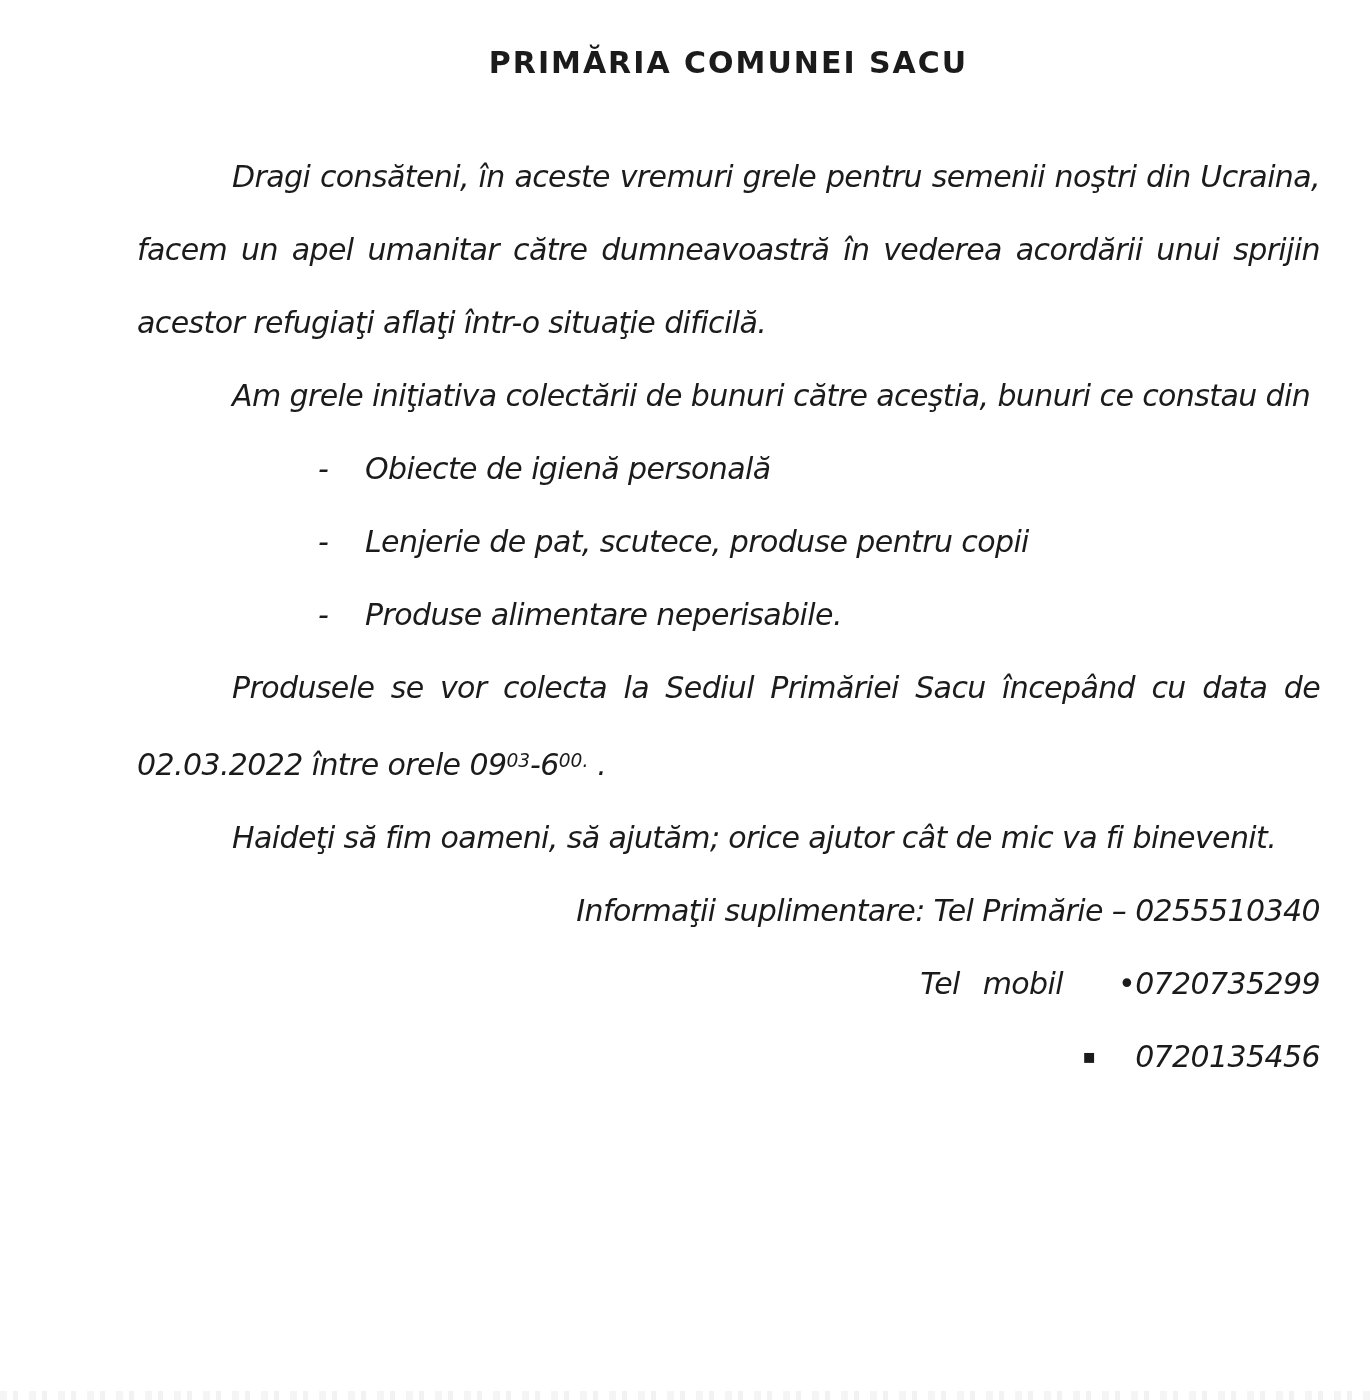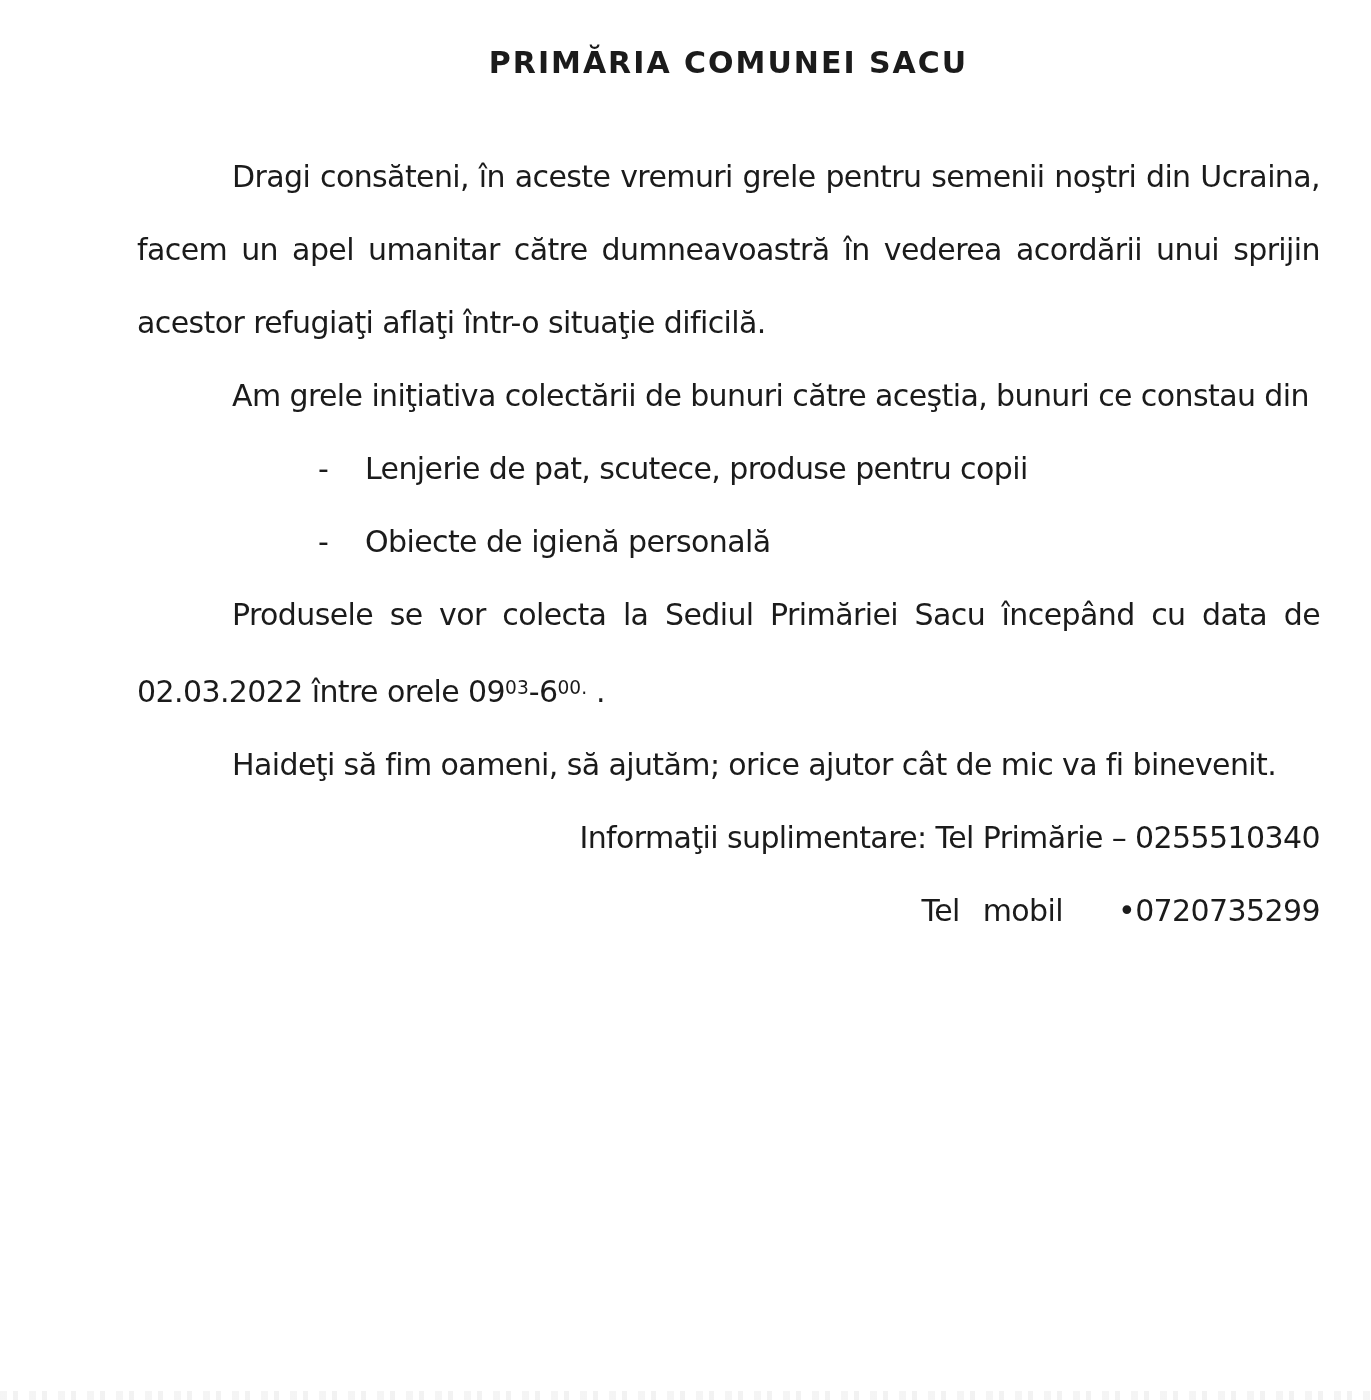--- a/index.html
+++ b/index.html
@@ -26,20 +26,21 @@
     text-align: center;
     font-size: 30px;
     font-weight: 600;
     letter-spacing: 2px;
     font-style: normal;
     white-space: nowrap;
   }
   .body-text {
     font-size: 30px;
     line-height: 73px;
+    font-style: italic;
     letter-spacing: -0.6px;
   }
   .para {
     margin: 0;
     text-align: justify;
   }
   .indent {
     text-indent: 95px;
   }
   .donation-list {
@@ -101,34 +102,40 @@
   <h1 class="doc-title">PRIMĂRIA COMUNEI SACU</h1>
 
   <div class="body-text">
 
     <p class="para indent">Dragi consăteni, în aceste vremuri grele pentru semenii noştri din Ucraina, facem un apel umanitar către dumneavoastră în vederea acordării unui sprijin acestor refugiaţi aflaţi într-o situaţie dificilă.</p>
 
     <p class="para indent">Am grele iniţiativa colectării de bunuri către aceştia, bunuri ce constau din</p>
 
     <ul class="donation-list">
       <li>
+        <span class="marker">-</span><span>Obiecte de igienă personală</span>
+      </li>
+      <li>
         <span class="marker">-</span><span>Lenjerie de pat, scutece, produse pentru copii</span>
       </li>
       <li>
-        <span class="marker">-</span><span>Obiecte de igienă personală</span>
+        <span class="marker">-</span><span>Produse alimentare neperisabile.</span>
       </li>
     </ul>
 
     <p class="para indent"><span>Produsele se vor colecta la Sediul Primăriei Sacu începând cu data de 02.03.2022 între orele 09</span><span class="sup">03</span><span>-6</span><span class="sup">00.</span><span> .</span></p>
 
     <p class="para indent">Haideţi să fim oameni, să ajutăm; orice ajutor cât de mic va fi binevenit.</p>
 
     <p class="para contact-line">Informaţii suplimentare: Tel Primărie – 0255510340</p>
 
     <p class="para contact-line mobile-line-1">
       <span class="label">Tel mobil</span><span class="bullet">•</span><span class="number">0720735299</span>
     </p>
 
+    <p class="para contact-line mobile-line-2">
+      <span class="bullet">▪</span><span class="number">0720135456</span>
+    </p>
 
   </div>
 </div>
 
 <div class="scan-noise"></div>
 
 </body></html>

